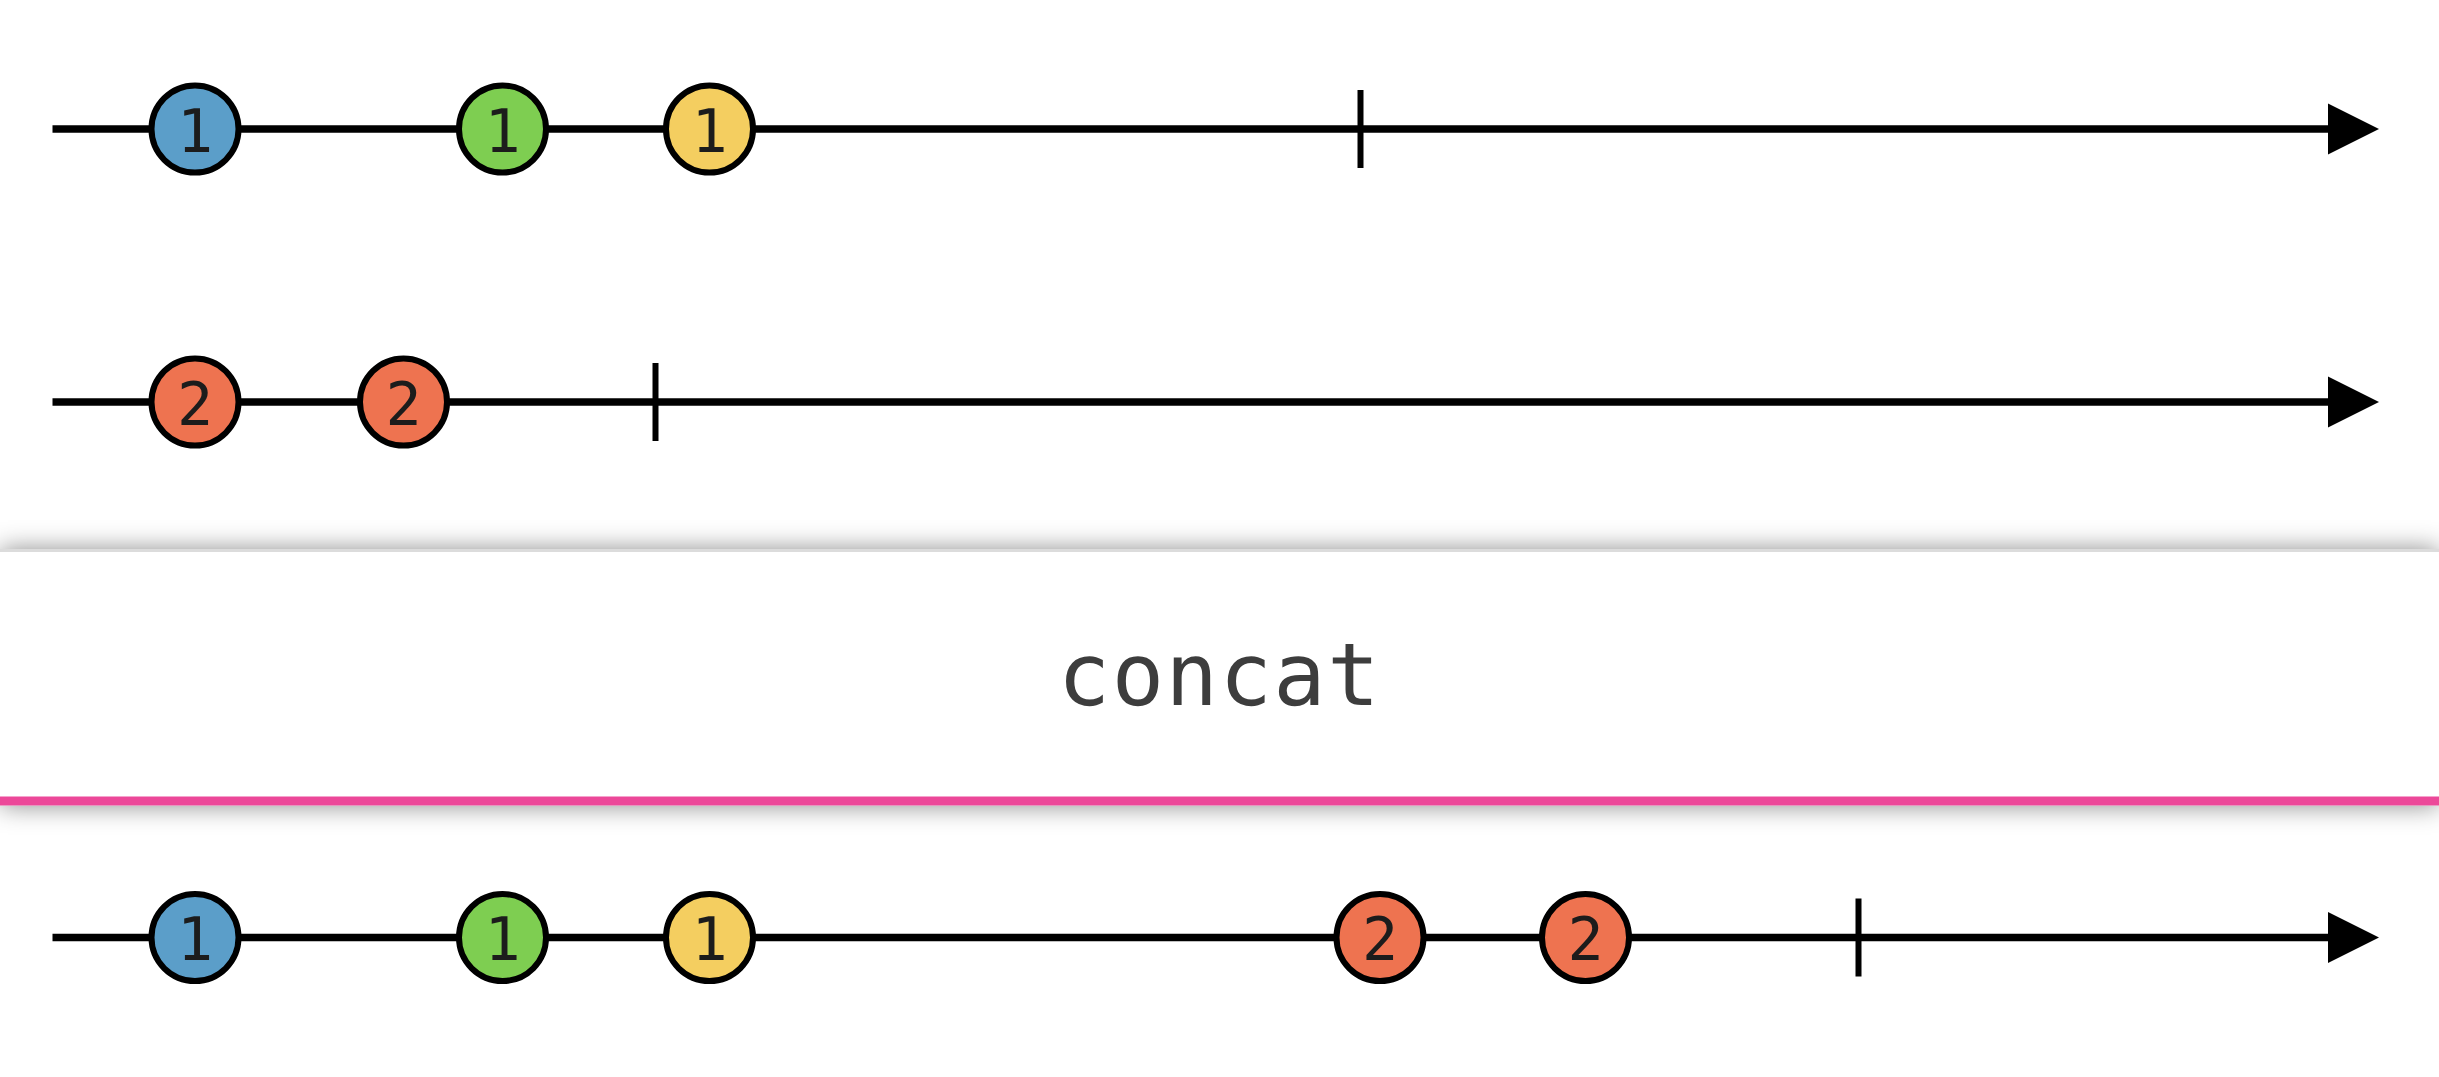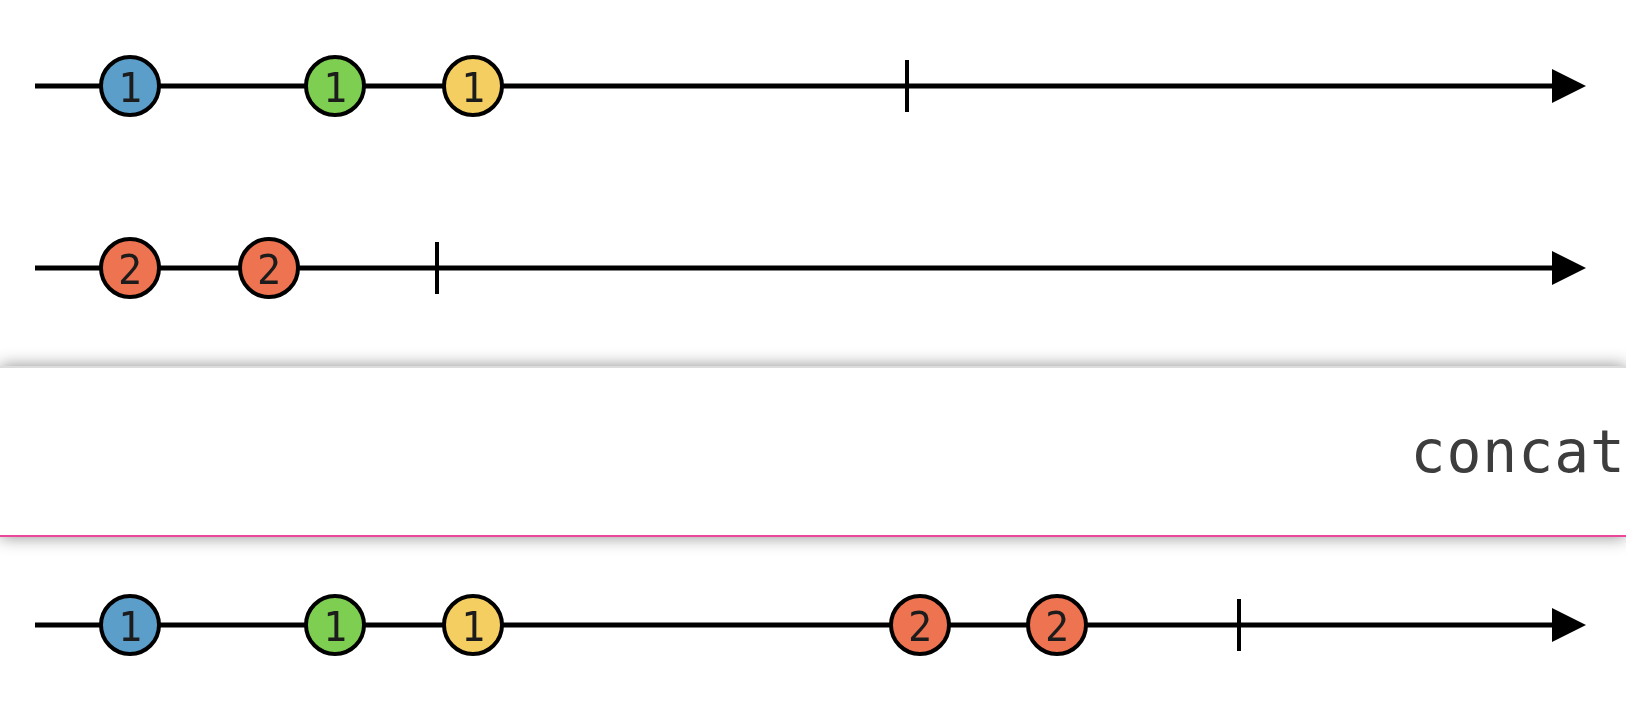--- a/index.html
+++ b/index.html
@@ -22,25 +22,25 @@
     height: 124px;
     z-index: 1;
   }
   .operator-band {
     position: absolute;
     left: 0;
     width: 100%;
     box-sizing: border-box;
     background: #ffffff;
     border-top: 2px solid #dcdcdc;
-    border-bottom: 2px solid #ec4899;
+    border-bottom: 6px solid #ec4899;
     box-shadow: 0 0 16px rgba(0, 0, 0, 0.45);
     display: flex;
     align-items: center;
-    justify-content: flex-end;
+    justify-content: center;
     z-index: 2;
   }
   .operator-label {
     font-size: 58px;
     line-height: 1;
     color: #3d3d3d;
     letter-spacing: 1px;
     user-select: none;
   }
   svg { display: block; }

